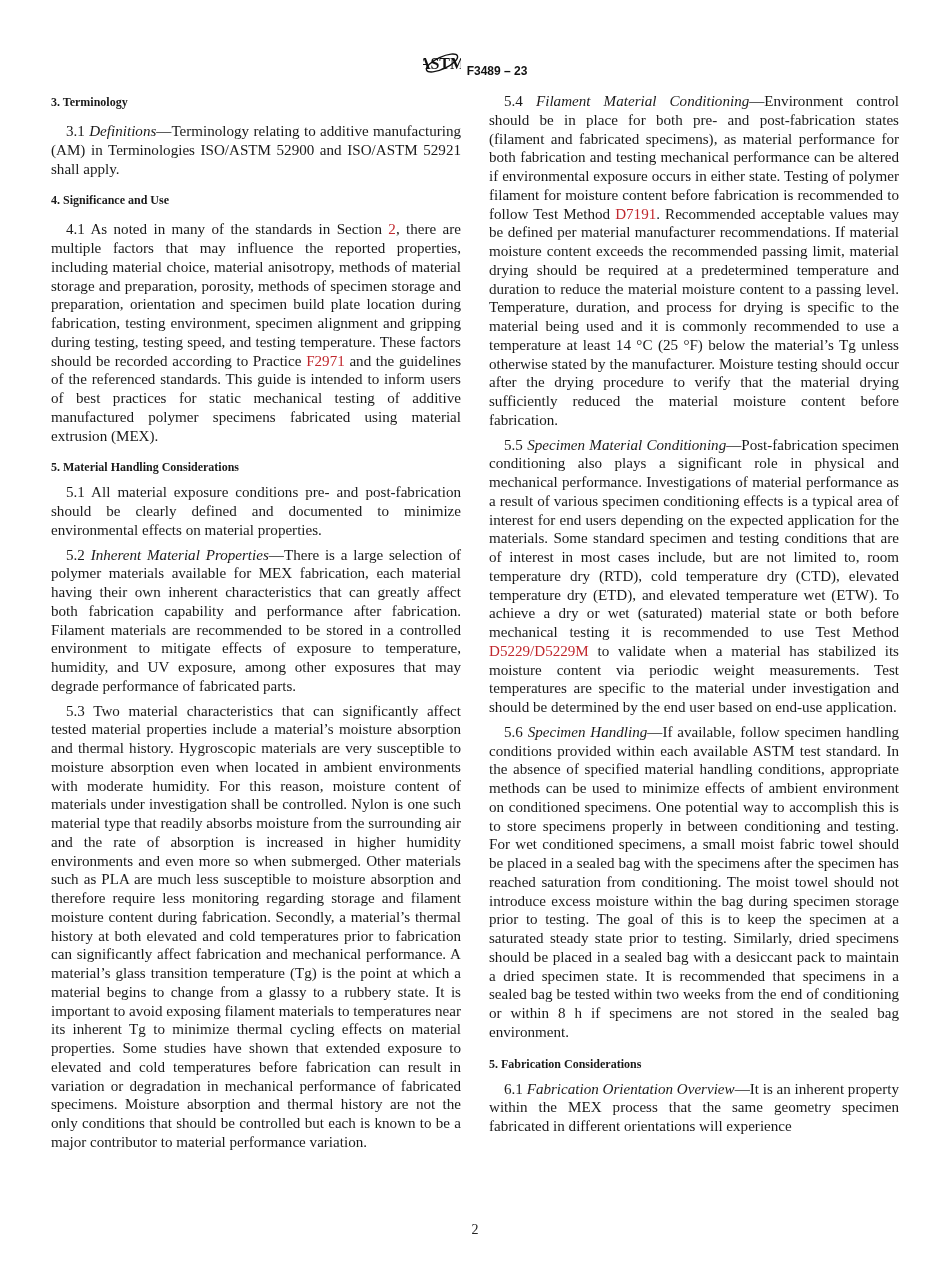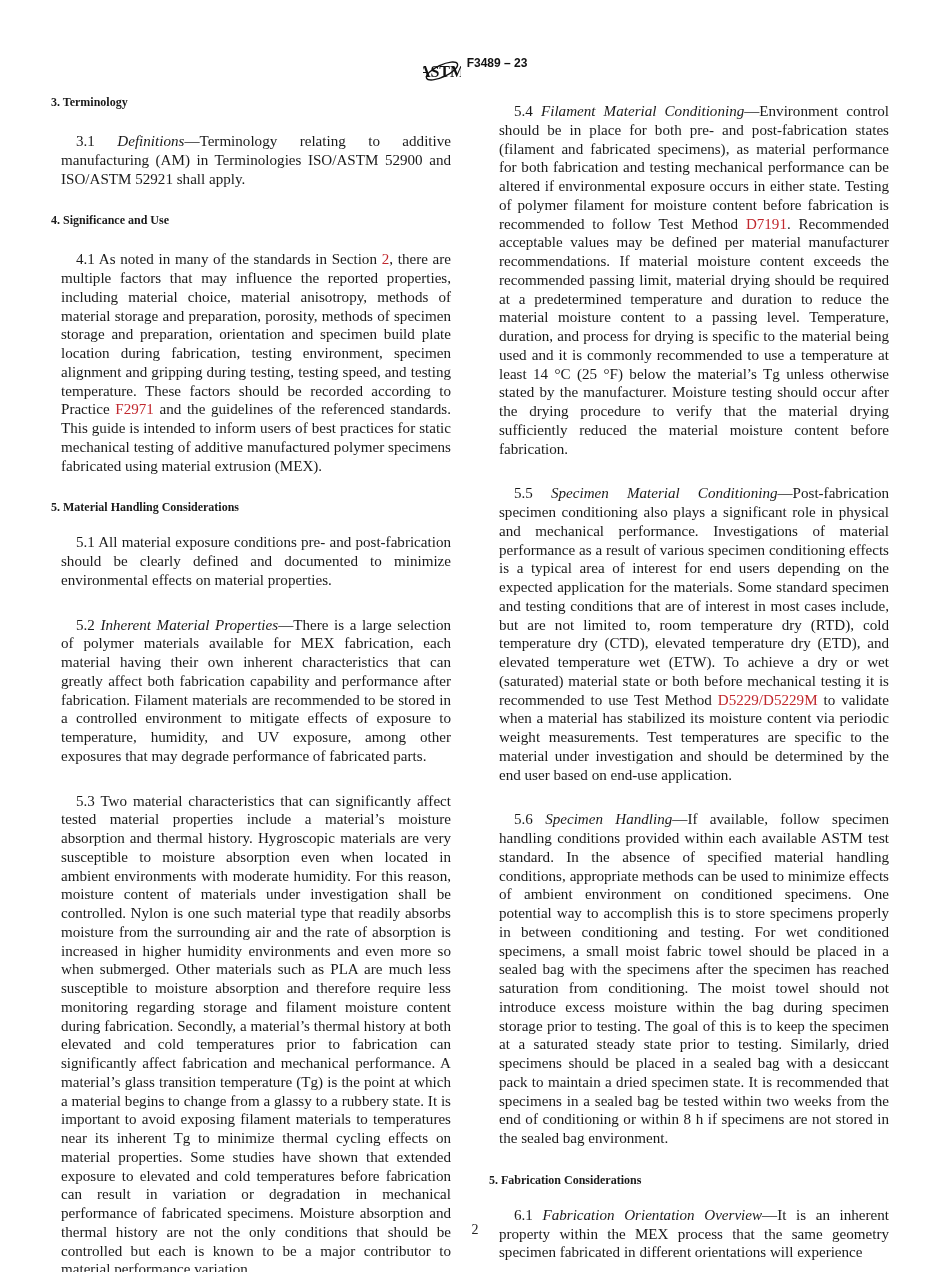--- a/index.html
+++ b/index.html
@@ -2,39 +2,39 @@
 <html><head>
   <meta charset="utf-8">
   <style>
     html, body { margin: 0; padding: 0; background: #ffffff; }
     body {
       width: 950px; height: 1272px; position: relative; overflow: hidden;
       font-family: "Liberation Serif", "DejaVu Serif", serif;
       color: #1a1a1a;
     }
     .header {
-      position: absolute; left: 0; top: 56px; width: 950px; height: 30px;
-      display: flex; justify-content: center; align-items: flex-start; gap: 6px;
+      position: absolute; left: 0; top: 48px; width: 950px; height: 30px;
+      display: flex; justify-content: center; align-items: flex-end; gap: 6px;
     }
     .logo { width: 38px; height: 30px; display: inline-block; }
     .designation {
       font-family: "Liberation Sans", "DejaVu Sans", sans-serif;
       font-weight: bold; font-size: 12px; color: #111;
     }
     .col {
       position: absolute; top: 92px; width: 410px;
       font-size: 15.1px; line-height: 18.75px;
       text-align: justify; hyphens: manual;
     }
     .col.left { left: 51px; }
     .col.right { left: 489px; }
     h2 {
       font-size: 12px; font-weight: bold; margin: 0; line-height: 20px;
     }
-    p { margin: 10px; text-indent: 0; }
+    p { margin: 0; text-indent: 0; }
     .para { text-indent: 15px; }
     .gap-h { height: 10px; }
     .gap-p { height: 6px; }
     .gap-sec { height: 12px; }
     em { font-style: italic; }
     a.ref { color: #c0272d; text-decoration: none; }
     .pagenum {
       position: absolute; top: 1222px; left: 0; width: 950px; text-align: center;
       font-size: 14px; color: #222;
     }

